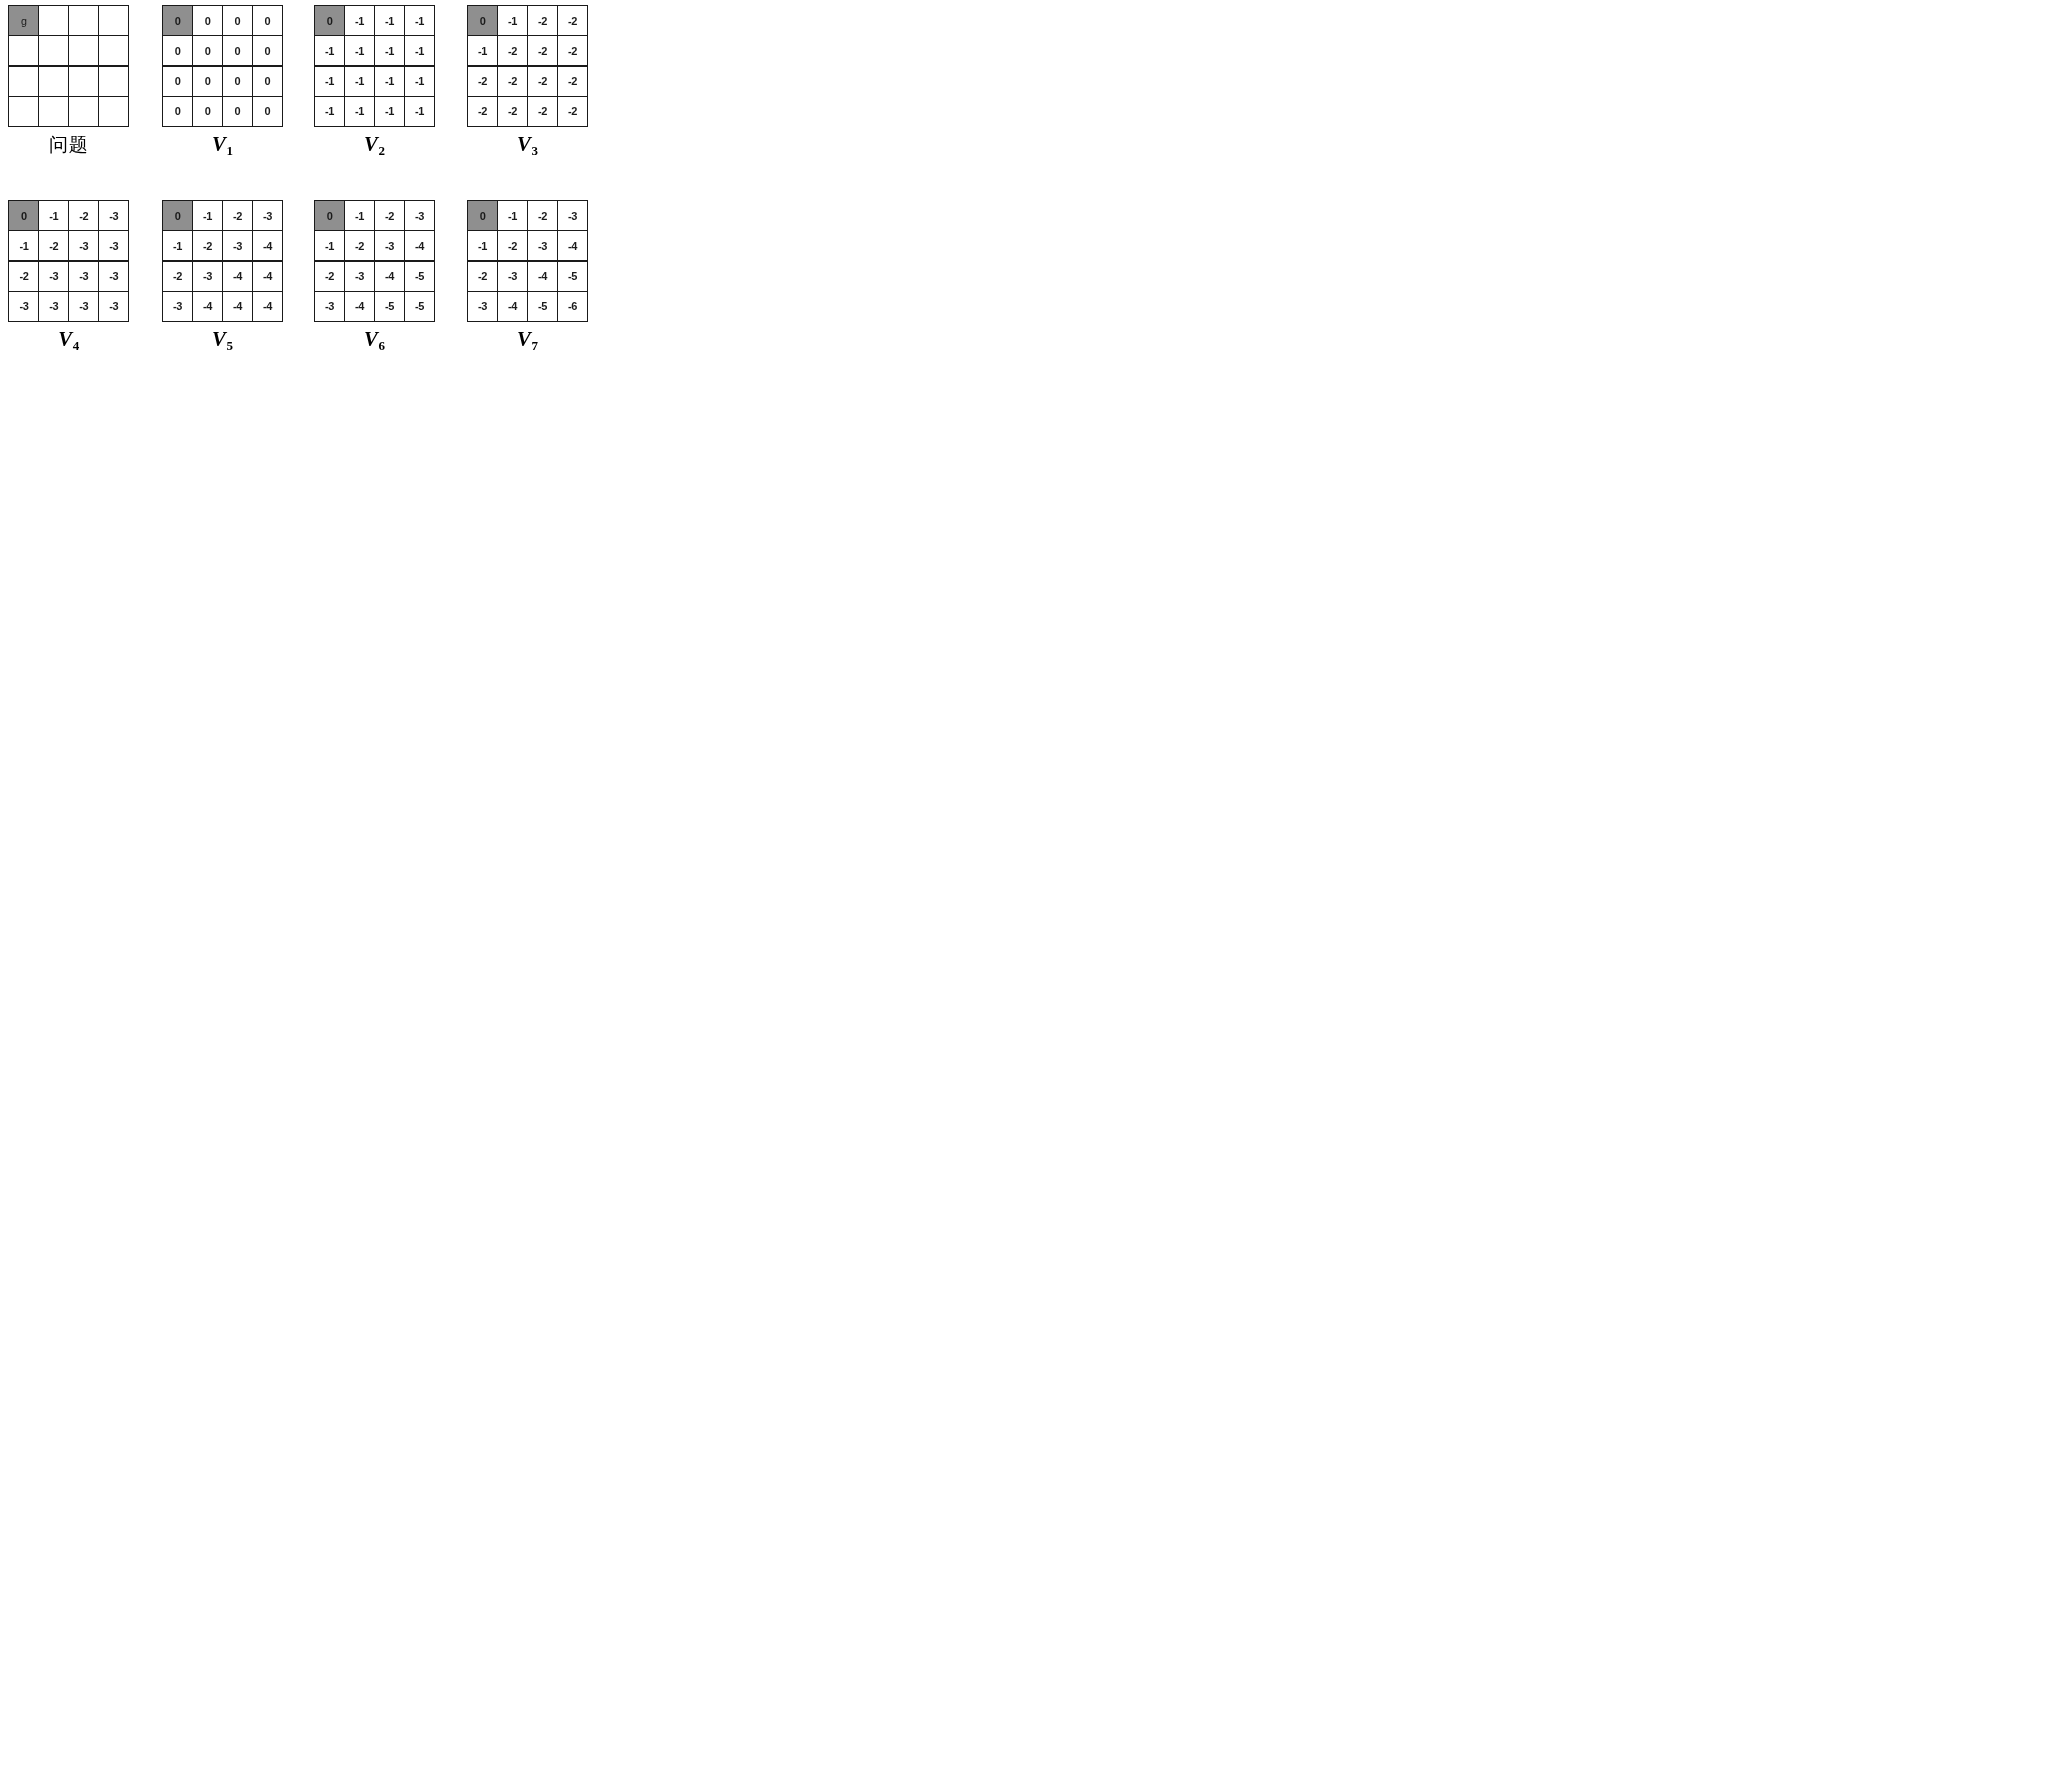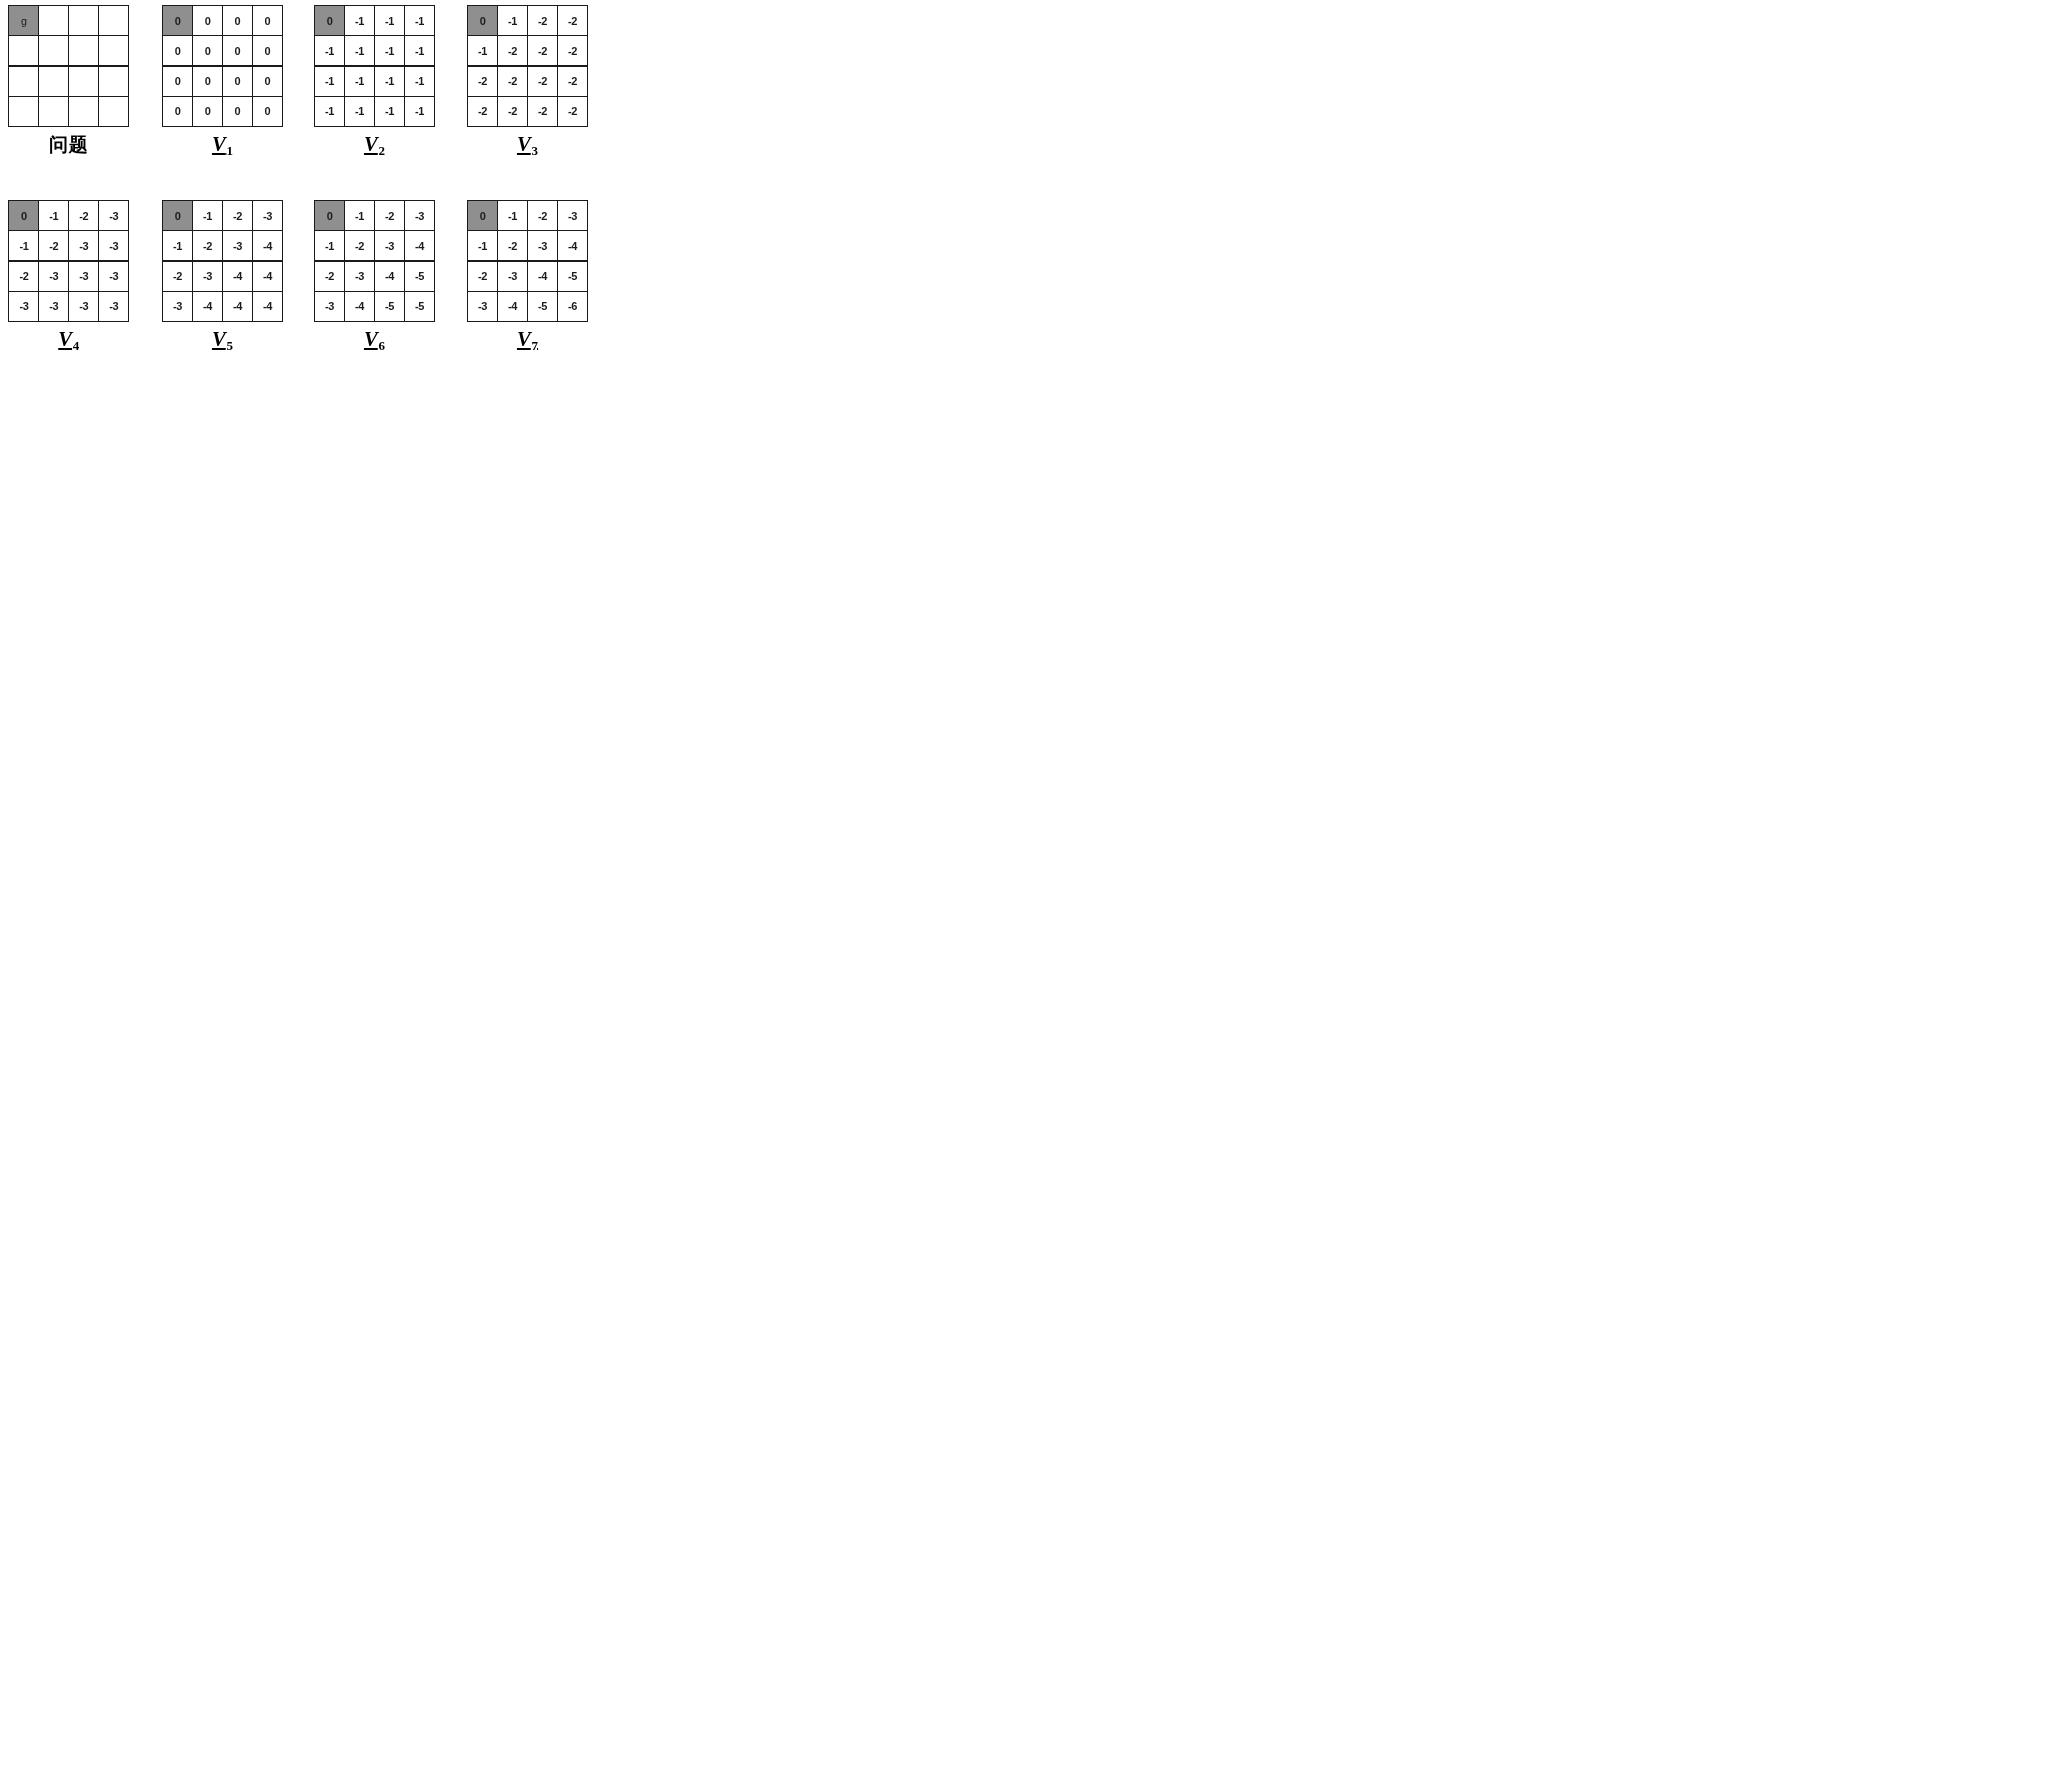--- a/index.html
+++ b/index.html
@@ -46,28 +46,27 @@
   .caption {
     margin-top: 6.6px;
     height: 23px;
     text-align: center;
     color: #000000;
     line-height: 21.5px;
   }
   .caption-cjk {
     font-family: "Liberation Serif", "DejaVu Serif", serif;
     font-size: 19px;
-    font-weight: 700;
+    font-weight: 400;
     letter-spacing: 0.8px;
   }
   .caption-v {
     font-family: "Liberation Serif", "DejaVu Serif", serif;
     font-size: 20.7px;
     font-weight: 700;
-    text-decoration: underline;
   }
   .vbase { font-style: italic; }
   .vsub {
     font-style: normal;
     font-size: 13px;
     font-weight: 700;
     vertical-align: -4.1px;
     margin-left: 0.8px;
   }
 </style>

